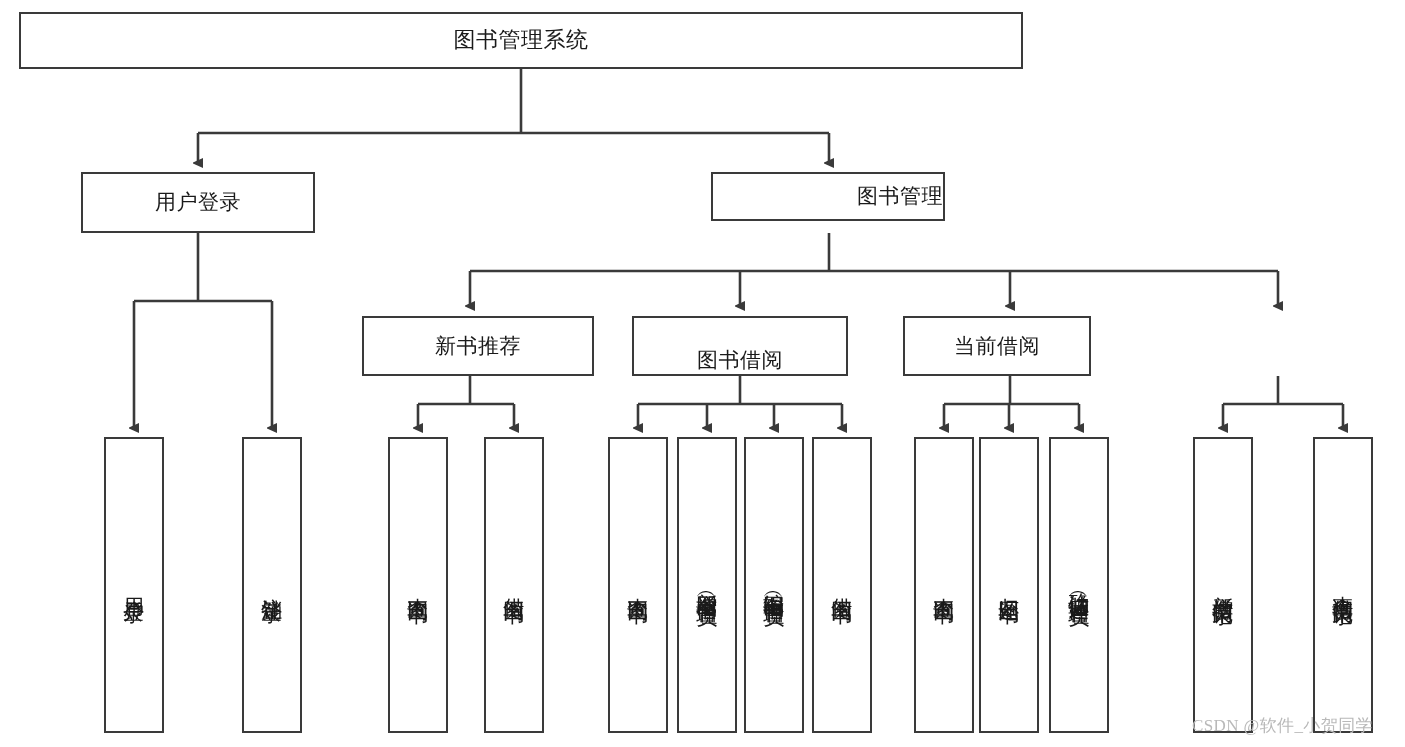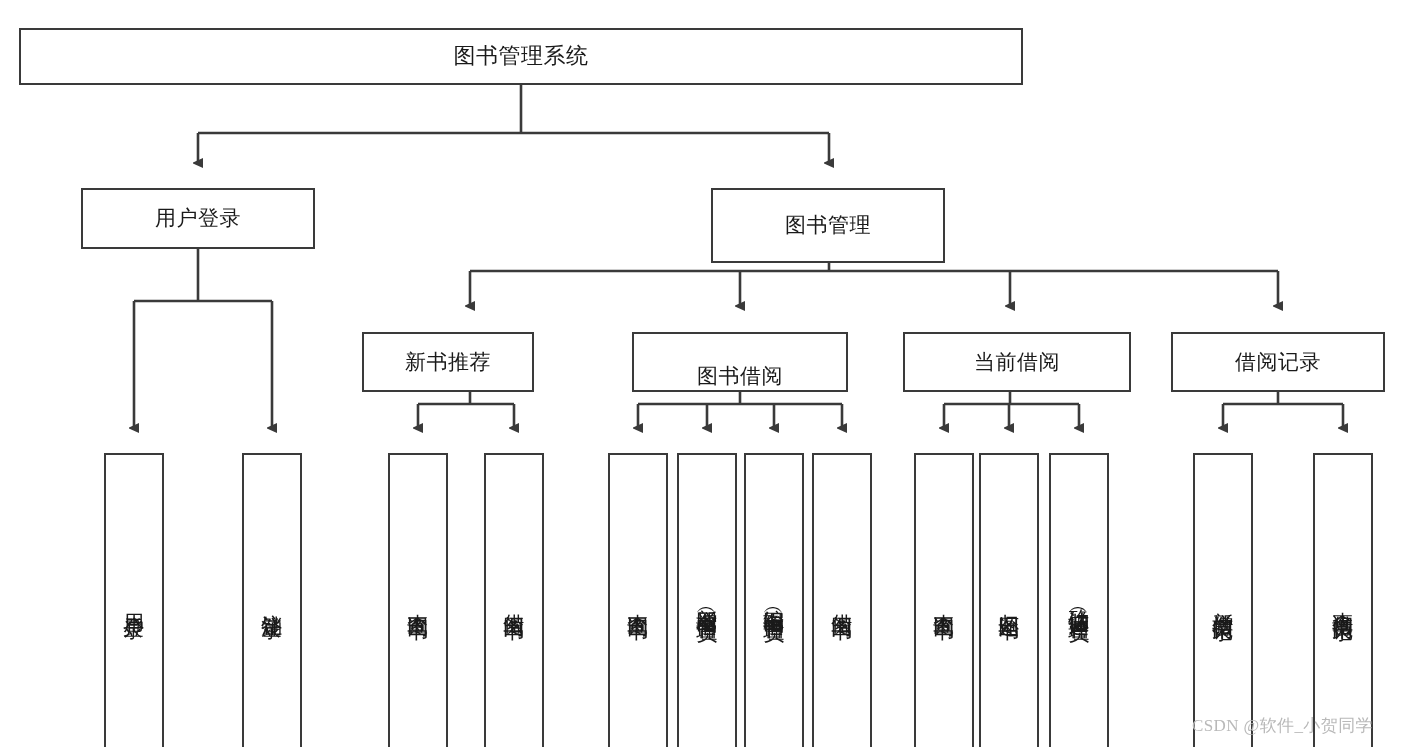--- a/index.html
+++ b/index.html
@@ -27,21 +27,20 @@
   }
   .node {
     position: absolute;
     box-sizing: border-box;
     background: #ffffff;
     border: 2px solid #3a3a3a;
     display: flex;
     align-items: center;
     justify-content: center;
     color: #1a1a1a;
-    margin-top: 16px;
   }
   .node .label {
     display: block;
     text-align: center;
     line-height: 1.28;
     letter-spacing: 0.5px;
   }
   
   .node.horiz .label {
     font-size: 21px;
@@ -134,39 +133,36 @@
   </svg>
 
   <div class="node horiz root" style="left:19px; top:12px; width:1004px; height:57px;">
     <span class="label">图书管理系统</span>
   </div>
 
   <div class="node horiz" style="left:81px; top:172px; width:234px; height:61px;">
     <span class="label">用户登录</span>
   </div>
 
-  <div class="node horiz" style="left:711px; top:172px; width:234px; height:75px;">
+  <div class="node horiz" style="left:711px; top:172px; width:234px; height:49px;justify-content:flex-end;">
     <span class="label">图书管理</span>
   </div>
 
-  <div class="node horiz" style="left:362px; top:316px; width:172px; height:60px;">
+  <div class="node horiz" style="left:362px; top:316px; width:232px; height:60px;">
     <span class="label">新书推荐</span>
   </div>
 
   <div class="node horiz" style="left:632px; top:316px; width:216px; height:60px;align-items:flex-end;">
     <span class="label">图书借阅</span>
   </div>
 
-  <div class="node horiz" style="left:903px; top:316px; width:228px; height:60px;">
+  <div class="node horiz" style="left:903px; top:316px; width:188px; height:60px;">
     <span class="label">当前借阅</span>
   </div>
 
-  <div class="node horiz" style="left:1171px; top:316px; width:214px; height:60px;">
-    <span class="label">借阅记录</span>
-  </div>
 
   <div class="node vert" style="left:104px; top:437px; width:60px; height:296px;">
     <span class="label">用户登录</span>
   </div>
 
   <div class="node vert" style="left:242px; top:437px; width:60px; height:296px;">
     <span class="label">注销登录</span>
   </div>
 
   <div class="node vert" style="left:388px; top:437px; width:60px; height:296px;">

